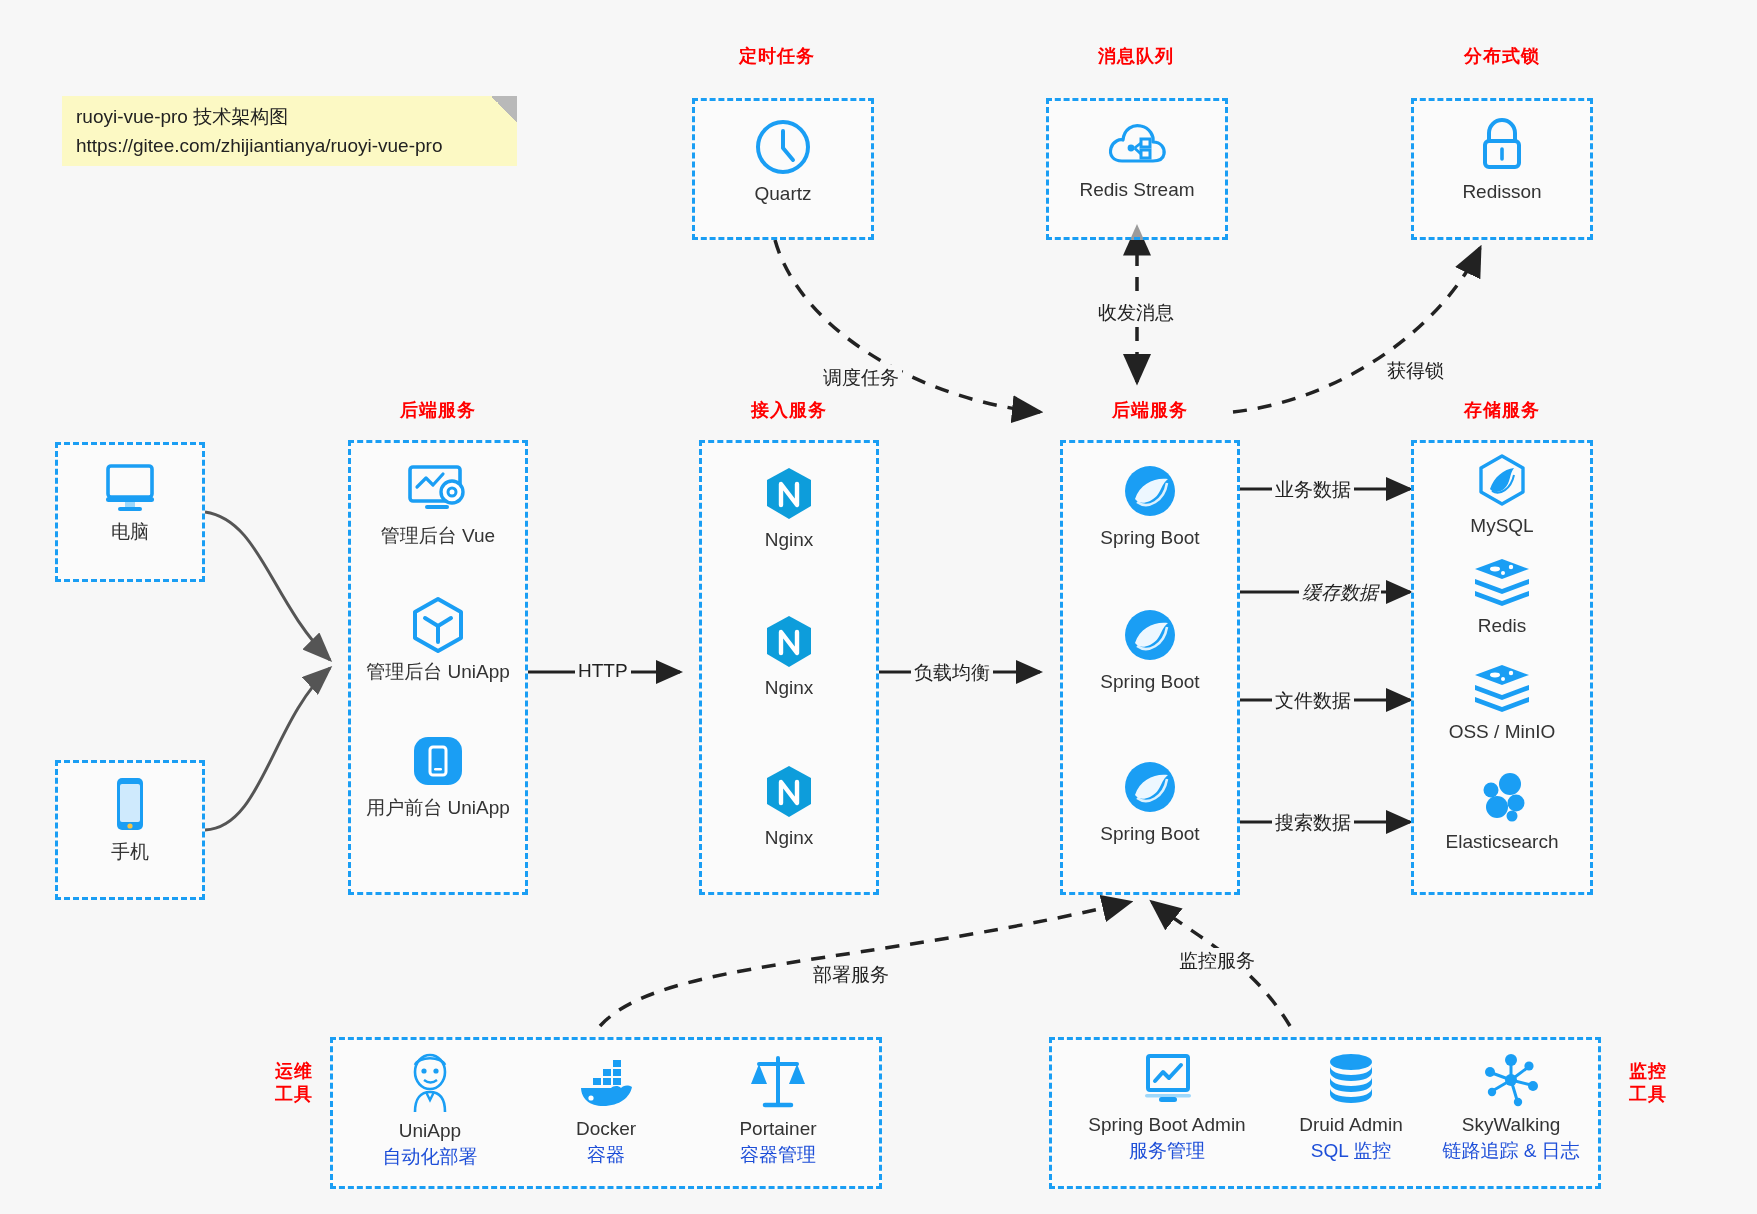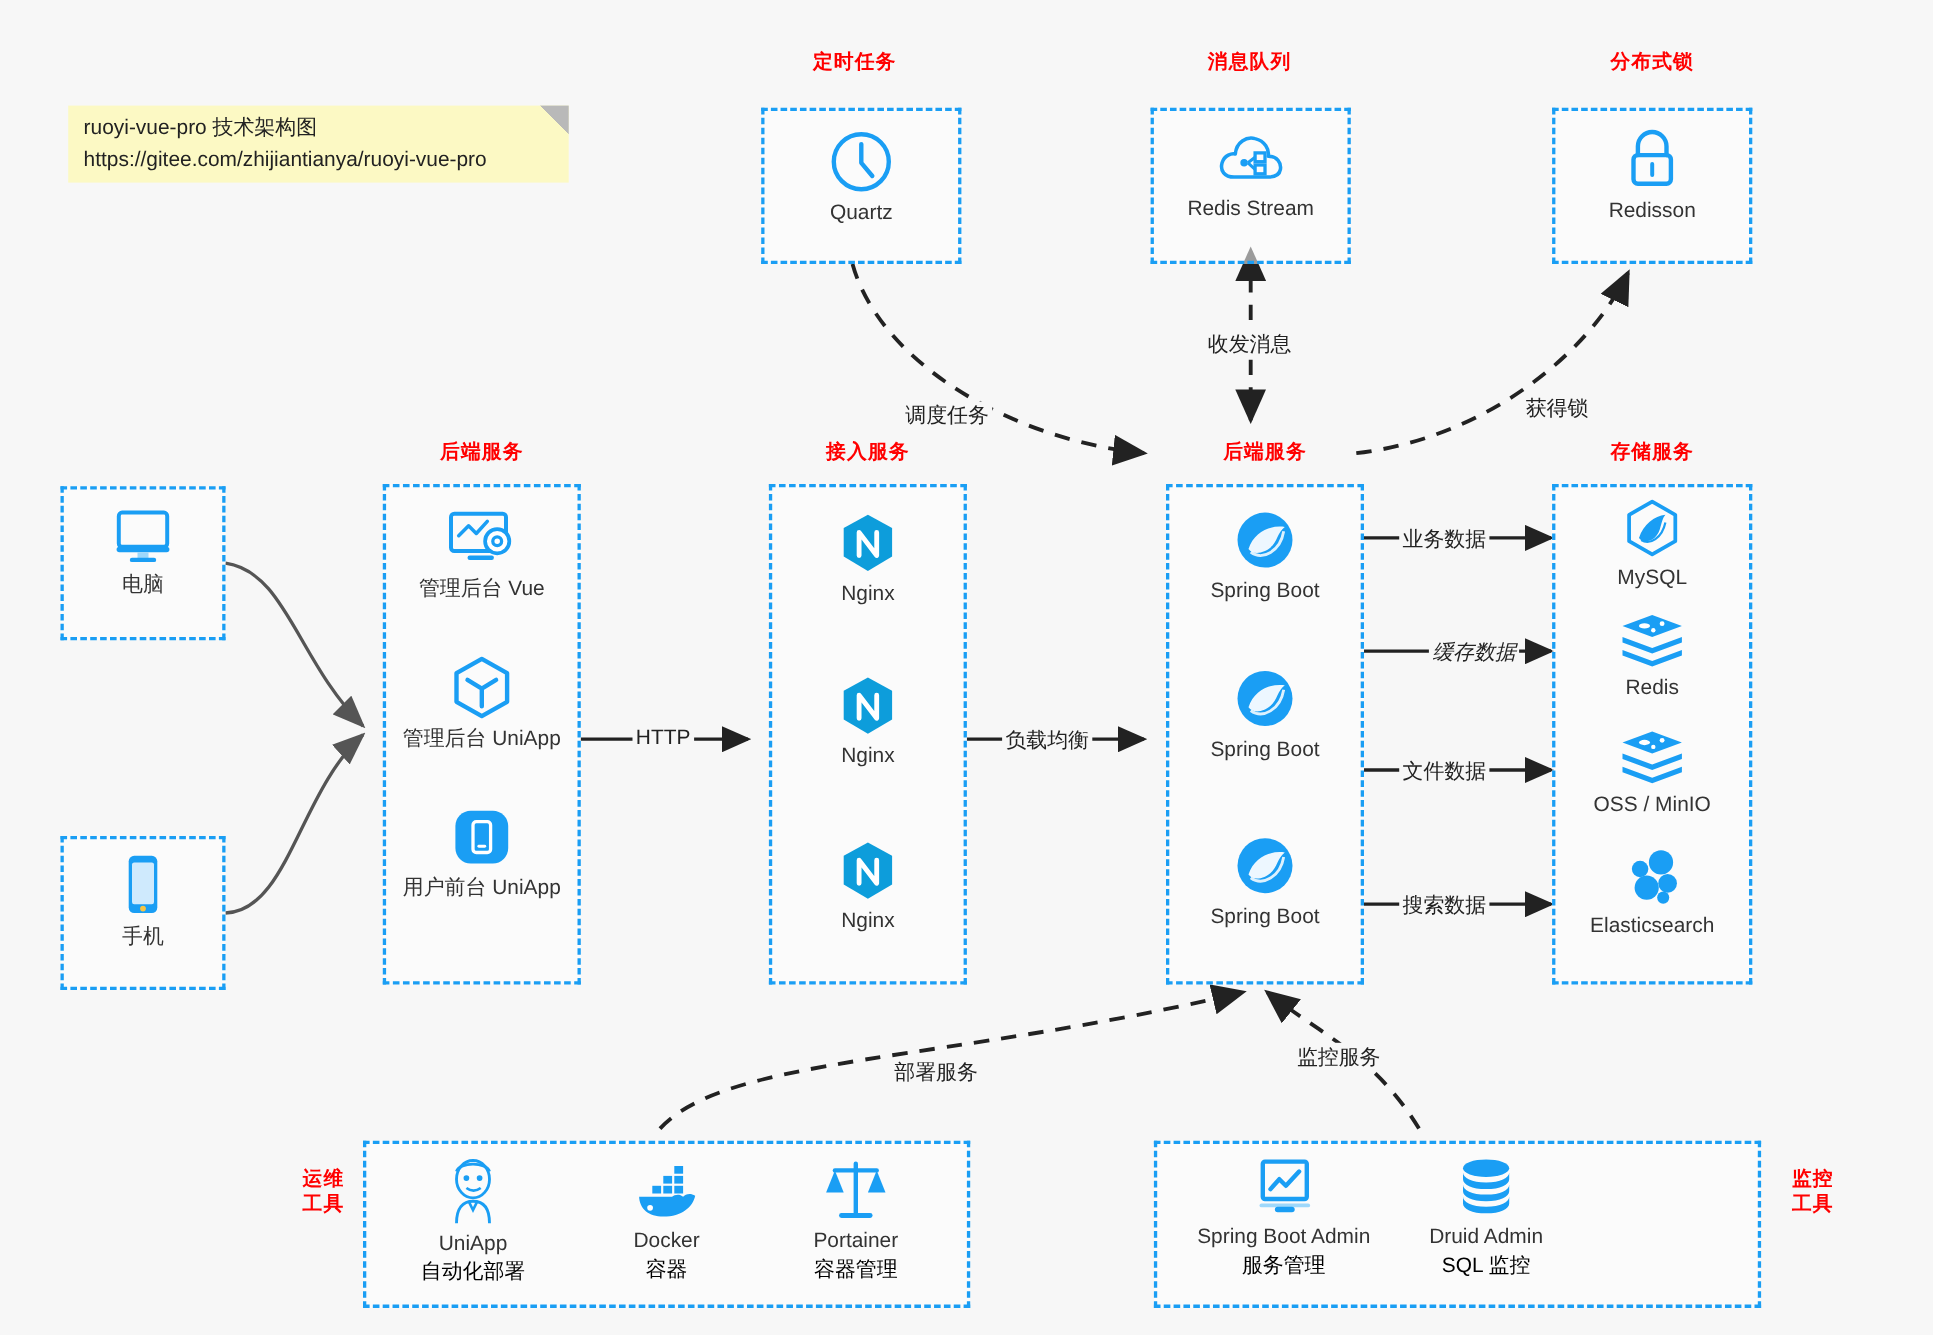--- a/index.html
+++ b/index.html
@@ -39,21 +39,21 @@
     text-align:center;white-space:nowrap;
     letter-spacing:1px;
   }
   .gtitle.side{line-height:1.25;}
 
   
   .node{position:absolute;text-align:center;}
   .node .cap{
     font-size:19px;color:#333;margin-top:4px;line-height:1.35;white-space:nowrap;
   }
-  .node .cap2{font-size:19px;color:#000000;line-height:1.35;white-space:nowrap;}
+  .node .cap2{font-size:19px;color:#1d4ed8;line-height:1.35;white-space:nowrap;}
   .ico{display:block;margin:0 auto;}
 
   
   .elabel{
     position:absolute;font-size:19px;color:#222;
     background:#f7f7f7;padding:0 3px;white-space:nowrap;
   }
   svg.wires{position:absolute;left:0;top:0;width:1757px;height:1214px;pointer-events:none;}
 </style>
 </head>
@@ -364,20 +364,36 @@
       <svg class="ico" width="58" height="56" viewBox="0 0 58 56">
         <ellipse cx="29" cy="10" rx="21" ry="8" fill="#1a9ef4"></ellipse>
         <path d="M8 14 C8 19 16 23 29 23 C42 23 50 19 50 14 L50 20 C50 25 42 29 29 29 C16 29 8 25 8 20 Z" fill="#1a9ef4"></path>
         <path d="M8 25 C8 30 16 34 29 34 C42 34 50 30 50 25 L50 31 C50 36 42 40 29 40 C16 40 8 36 8 31 Z" fill="#1a9ef4"></path>
         <path d="M8 36 C8 41 16 45 29 45 C42 45 50 41 50 36 L50 42 C50 47 42 51 29 51 C16 51 8 47 8 42 Z" fill="#1a9ef4"></path>
       </svg>
       <div class="cap">Druid Admin</div>
       <div class="cap2">SQL 监控</div>
     </div>
 
+    <div class="node" style="left:366px;top:12px;width:186px;">
+      <svg class="ico" width="60" height="56" viewBox="0 0 60 56">
+        <g stroke="#1a9ef4" stroke-width="3">
+          <path d="M30 28 L30 10 M30 28 L46 16 M30 28 L50 33 M30 28 L36 48 M30 28 L13 38 M30 28 L11 21"></path>
+        </g>
+        <circle cx="30" cy="28" r="6" fill="#1a9ef4"></circle>
+        <circle cx="30" cy="8" r="6" fill="#1a9ef4"></circle>
+        <circle cx="48" cy="14" r="4.6" fill="#1a9ef4"></circle>
+        <circle cx="52" cy="34" r="5" fill="#1a9ef4"></circle>
+        <circle cx="37" cy="50" r="4.2" fill="#1a9ef4"></circle>
+        <circle cx="11" cy="40" r="4.2" fill="#1a9ef4"></circle>
+        <circle cx="9" cy="20" r="5" fill="#1a9ef4"></circle>
+      </svg>
+      <div class="cap">SkyWalking</div>
+      <div class="cap2">链路追踪 &amp; 日志</div>
+    </div>
   </div>
   <div class="gtitle side" style="left:1616px;top:1060px;width:64px;text-align:center;">
     <div>监控</div>
     <div>工具</div>
   </div>
 
   <div class="elabel" style="left:820px;top:365px;">调度任务</div>
   <div class="elabel" style="left:1095px;top:300px;">收发消息</div>
   <div class="elabel" style="left:1384px;top:358px;">获得锁</div>
 

